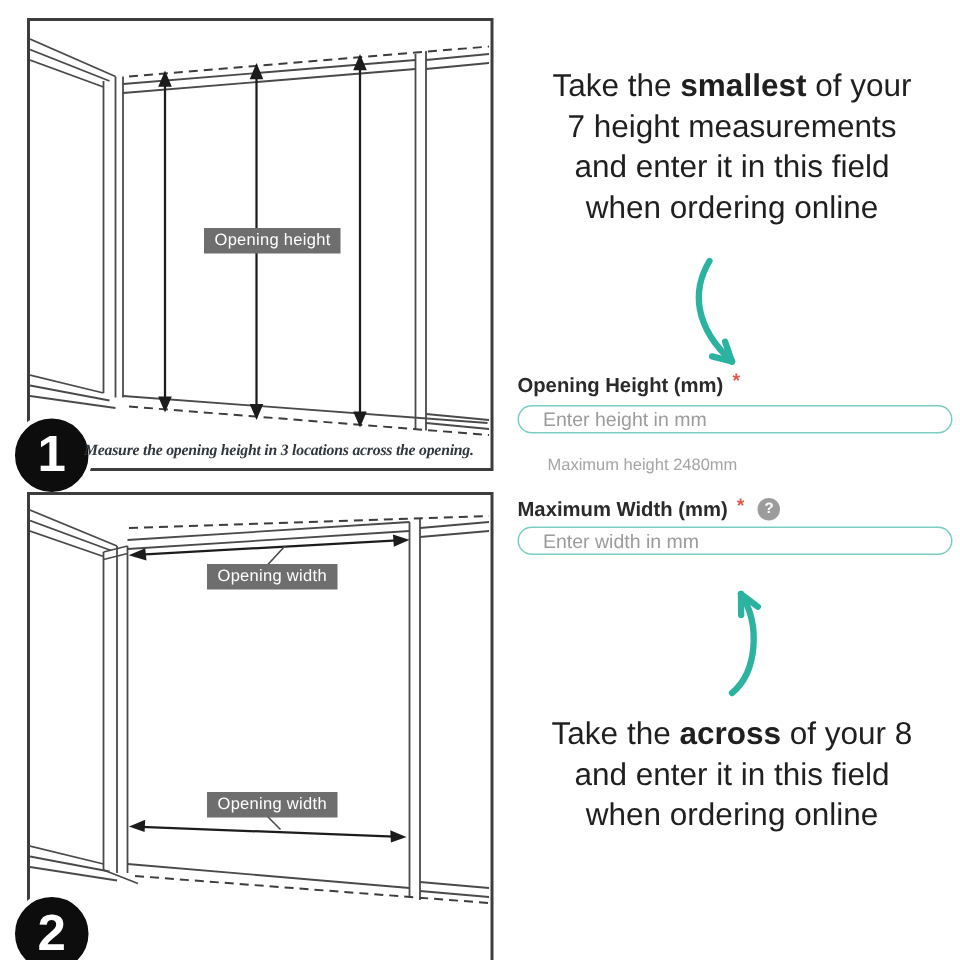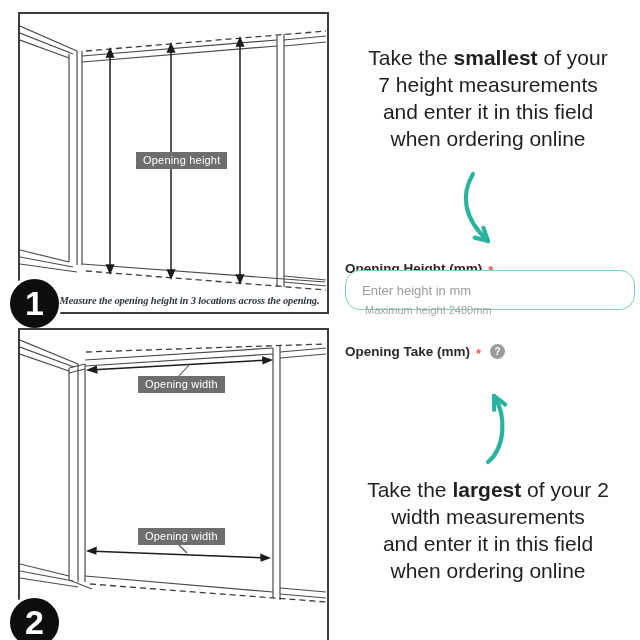--- a/index.html
+++ b/index.html
@@ -1,42 +1,42 @@
 <!DOCTYPE html>
 <html><head>
 <meta charset="utf-8">
 <style>
   html,body{margin:0;padding:0;background:#fff;}
   .canvas{position:relative;width:640px;height:640px;background:#ffffff;overflow:hidden;
           font-family:"Liberation Sans",sans-serif;}
 
   
-  .frame{position:absolute;left:18px;width:311px;border:2px solid #3d3d3d;background:#fff;box-sizing:border-box;text-align:center;}
+  .frame{position:absolute;left:18px;width:311px;border:2px solid #3d3d3d;background:#fff;box-sizing:border-box;}
   .frame svg{position:absolute;left:0;top:0;}
   .measure-label{position:absolute;background:#6e6e6e;color:#fff;font-size:11px;
                  padding:2px 7px 3px;white-space:nowrap;letter-spacing:.2px;}
   .badge{position:absolute;left:-13px;width:55px;height:55px;background:#0d0d0d;border-radius:50%;
          border:3px solid #fff;display:flex;align-items:center;justify-content:center;
          color:#fff;font-weight:bold;font-size:34px;box-sizing:border-box;}
   .caption{position:absolute;left:36px;right:4px;font-family:"Liberation Serif",serif;
            font-style:italic;font-weight:bold;font-size:10.5px;letter-spacing:-0.15px;color:#30373d;white-space:nowrap;}
 
   
   .instr{position:absolute;left:338px;width:300px;text-align:center;color:#1f1f1f;
          font-size:21px;line-height:27px;font-weight:500;}
   .instr .iline{white-space:nowrap;}
   .instr b{font-weight:700;}
 
   .field-label{position:absolute;left:345px;font-size:13.5px;font-weight:700;color:#2a2a2a;
-               display:flex;align-items:flex-end;white-space:nowrap;margin-top:12px;}
+               display:flex;align-items:flex-start;white-space:nowrap;}
   .req{color:#e2574c;margin-left:6px;font-size:13px;line-height:10px;}
   .help-circle{display:inline-flex;align-items:center;justify-content:center;margin-left:9px;
                width:15px;height:15px;border-radius:50%;background:#9c9c9c;color:#fff;
                font-size:10px;font-weight:700;cursor:pointer;}
-  .pill{position:absolute;left:345px;width:290px;height:40px;border:1.6px solid #7ccdc1;
+  .pill{position:absolute;left:345px;width:290px;height:19px;border:1.6px solid #7ccdc1;
         border-radius:15px;box-sizing:border-box;padding:0 16px;font-size:13px;color:#444;
         font-family:"Liberation Sans",sans-serif;outline:none;background:#fff;}
   .pill::placeholder{color:#9b9b9b;opacity:1;}
   .helper{position:absolute;left:365px;font-size:11px;color:#a5a5a5;}
   .teal-arrow{position:absolute;}
 </style>
 </head>
 <body>
 
 <div class="canvas">
@@ -165,33 +165,33 @@
   </svg>
 
   <div class="field-label" style="top:249px;">
     <span>Opening Height (mm)</span>
     <span class="req">*</span>
   </div>
   <input class="pill" style="top: 270px;" type="text" placeholder="Enter height in mm">
   <div class="helper" style="top:304px;">Maximum height 2480mm</div>
 
   <div class="field-label" style="top:332px;">
-    <span>Opening Take (mm)</span>
+    <span>Maximum Width (mm)</span>
     <span class="req">*</span>
     <span class="help-circle">?</span>
   </div>
+  <input class="pill" style="top: 351px;" type="text" placeholder="Enter width in mm">
 
   <svg class="teal-arrow" style="left:478px;top:390px;" width="42" height="78" viewBox="0 0 42 78">
     <g stroke="#2bb3a0" stroke-width="4.2" fill="none" stroke-linecap="round">
       <path d="M10,72 C27,58 29,26 16,6"></path>
       <path d="M16,6 L27.2,14.5"></path>
         <path d="M16,6 L16.1,20"></path>
     </g>
   </svg>
 
   <div class="instr" style="top:476px;">
-    <div class="iline"><span>Take the </span><b>largest</b><span> of your 2</span></div>
-    <div class="iline">width measurements</div>
+    <div class="iline"><span>Take the </span><b>across</b><span> of your 8</span></div>
     <div class="iline">and enter it in this field</div>
     <div class="iline">when ordering online</div>
   </div>
 
 </div>
 
 </body></html>

